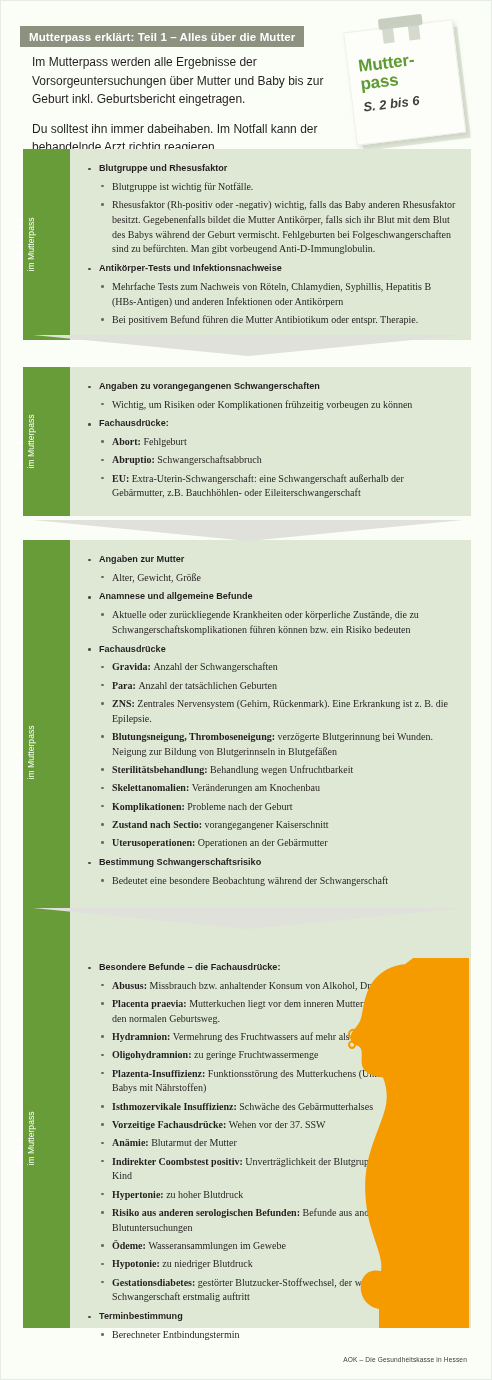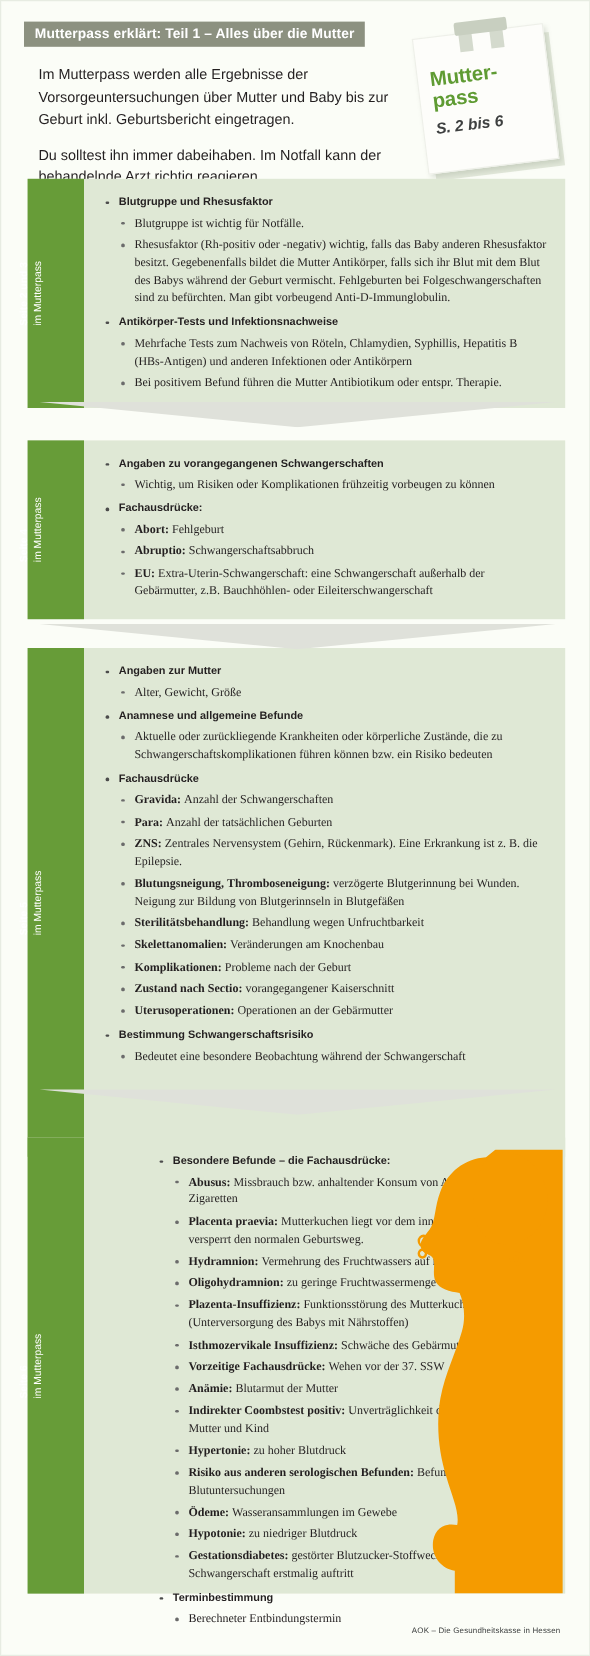--- a/index.html
+++ b/index.html
@@ -17,21 +17,21 @@
     background: #fbfdf7;
     overflow: hidden;
     box-sizing: border-box;
     border: 1px solid #e7ece2;
   }
 
   
   .header-bar {
     position: absolute;
     left: 19px;
-    top: 17px;
+    top: 25px;
     height: 21px;
     padding: 0 9px;
     display: flex;
     align-items: center;
     background: #8c9180;
   }
   .header-bar .title {
     color: #ffffff;
     font-size: 11.5px;
     font-weight: bold;
@@ -326,21 +326,21 @@
                 <li><span class="term">Komplikationen: </span><span>Probleme nach der Geburt</span></li>
                 <li><span class="term">Zustand nach Sectio: </span><span>vorangegangener Kaiserschnitt</span></li>
                 <li><span class="term">Uterusoperationen: </span><span>Operationen an der Gebärmutter</span></li>
               </ul></li>
             <li><span>Bestimmung Schwangerschaftsrisiko</span><ul class="lvl2">
                 <li><span>Bedeutet eine besondere Beobachtung während der Schwangerschaft</span></li>
               </ul></li>
           </ul>
         </div>
       </div>
-      <div class="section" style="top: 947px; height: 380px; gap: 45px;">
+      <div class="section" style="top: 947px; height: 380px;">
         <div class="sidebar">
           <div class="sidebar-label" style="bottom: 50%; left: 50%; transform: rotate(-90deg) translate(-50%, -50%); transform-origin: left bottom;"><span>Seite 6</span><br><span class="l2">im Mutterpass</span></div>
         </div>
         <div class="sec-body">
           <ul class="lvl1">
             <li><span>Besondere Befunde – die Fachausdrücke:</span><ul class="lvl2">
                 <li><span class="term">Abusus: </span><span>Missbrauch bzw. anhaltender Konsum von Alkohol, Drogen oder Zigaretten</span></li>
                 <li><span class="term">Placenta praevia: </span><span>Mutterkuchen liegt vor dem inneren Muttermund und versperrt den normalen Geburtsweg.</span></li>
                 <li><span class="term">Hydramnion: </span><span>Vermehrung des Fruchtwassers auf mehr als zwei Liter</span></li>
                 <li><span class="term">Oligohydramnion: </span><span>zu geringe Fruchtwassermenge</span></li>

